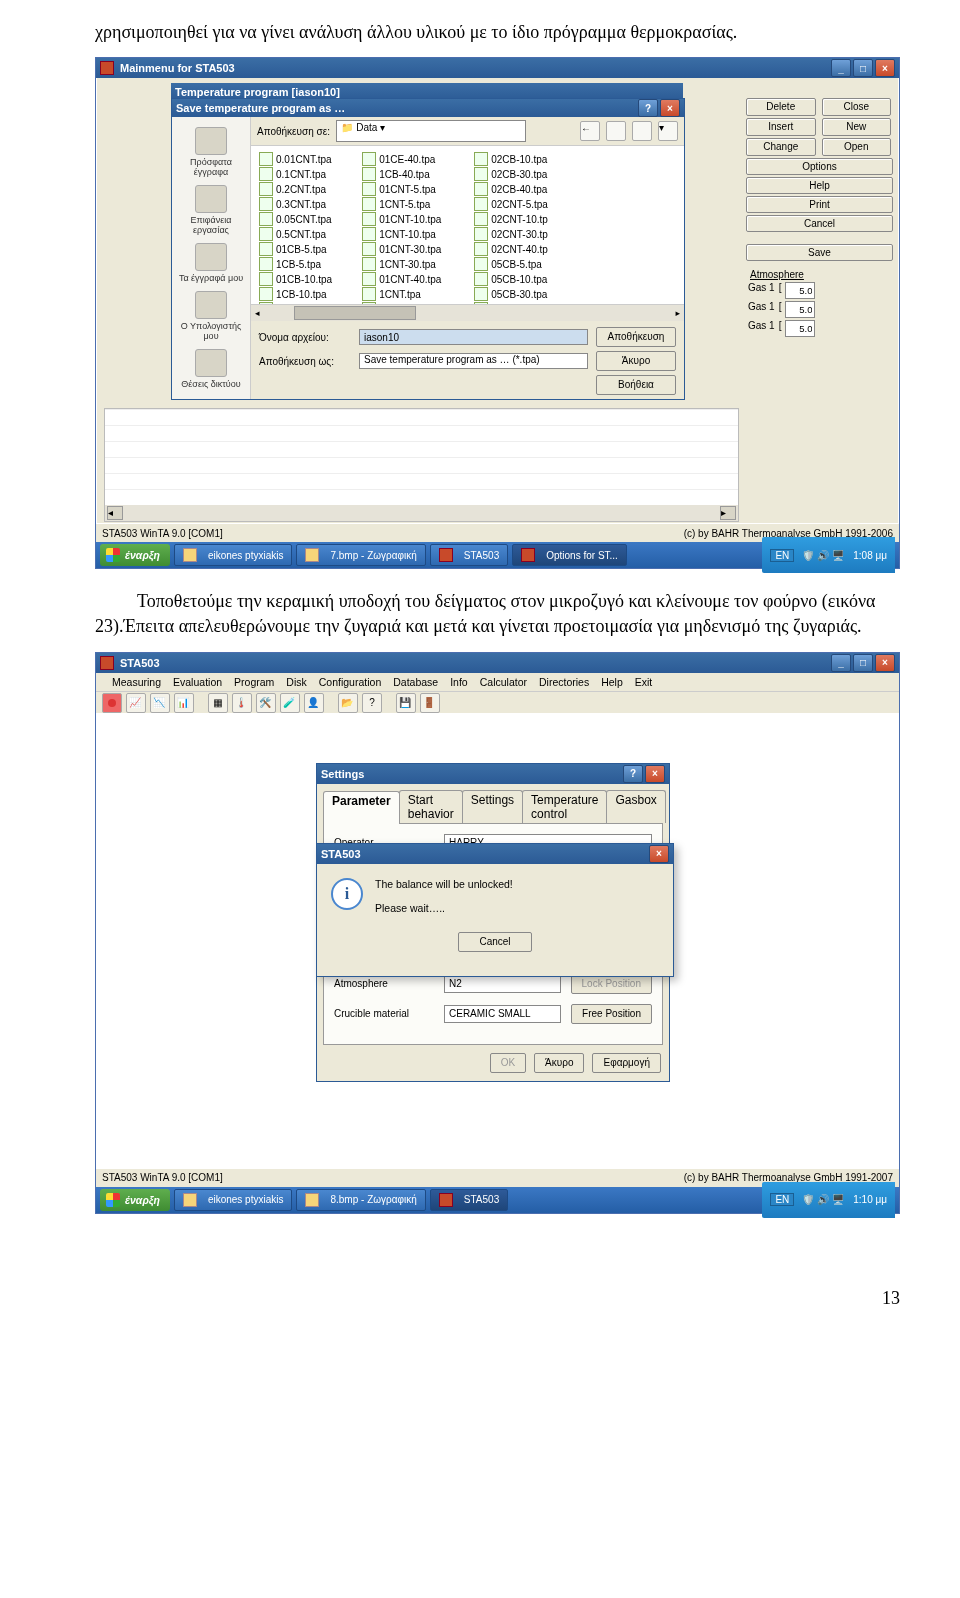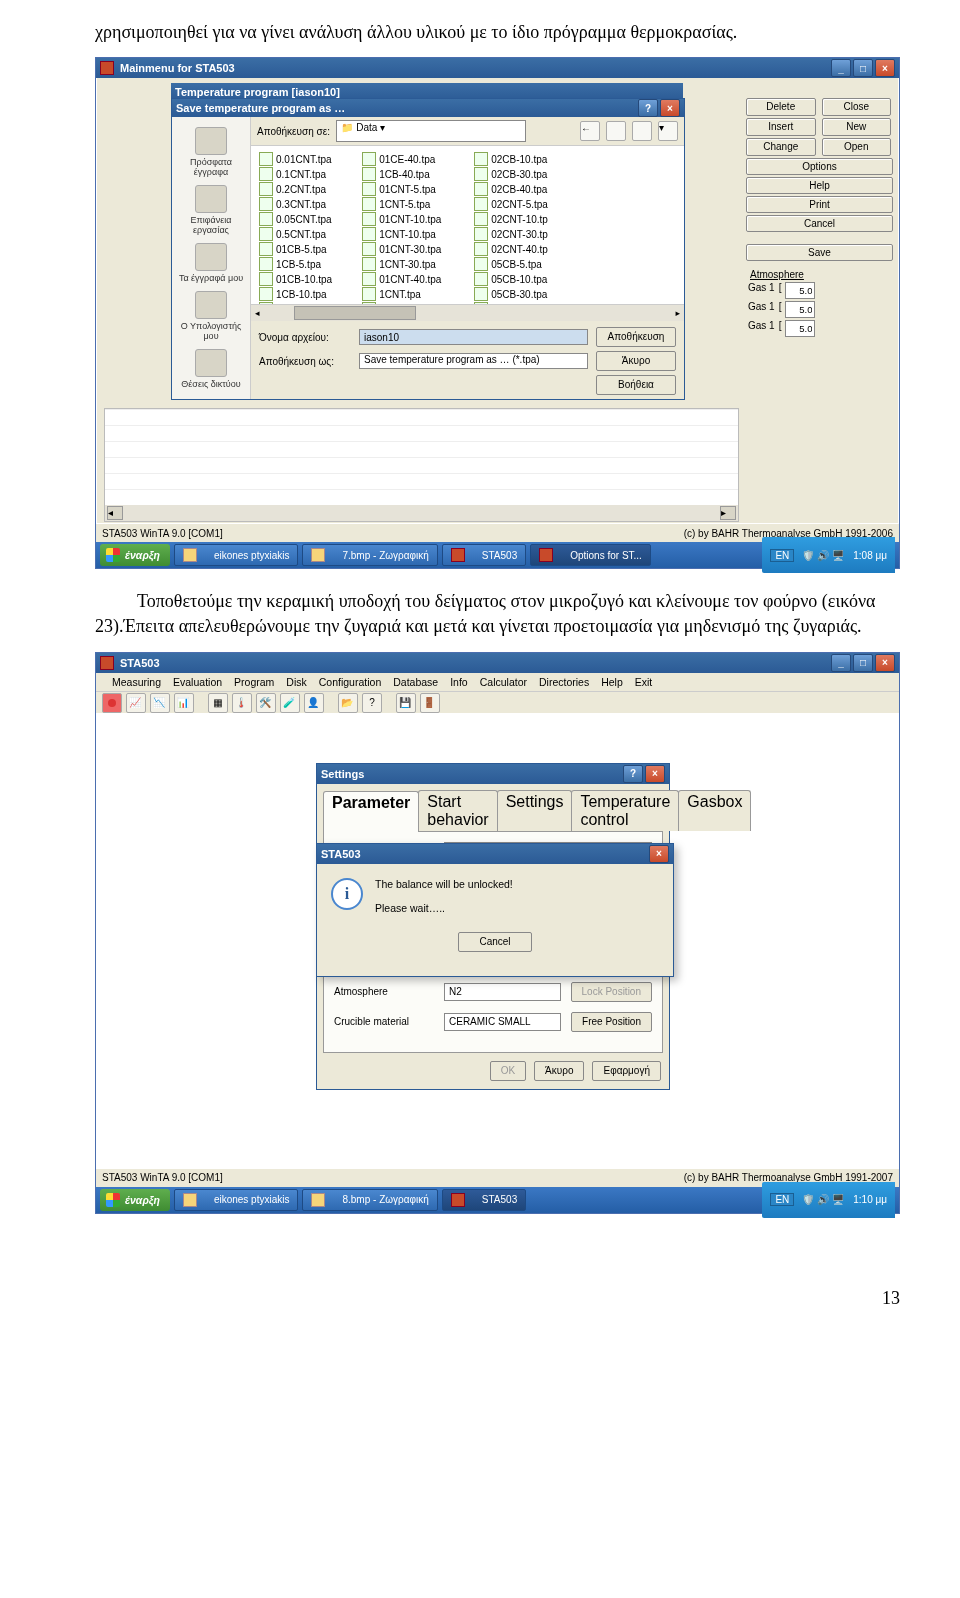--- a/index.html
+++ b/index.html
@@ -133,21 +133,21 @@
   .startbtn {
     background: linear-gradient(#5fae4e,#3f8c32); height:22px;
     border-radius:3px; padding:0 10px 0 6px; display:flex; align-items:center; gap:5px;
     font-weight:bold; font-style:italic;
   }
   .startbtn .logo { width:14px;height:14px;background:#fff;border-radius:2px;
     background:conic-gradient(#e33 0 25%, #3a3 0 50%, #39f 0 75%, #fd3 0);}
   .taskitem {
     background: linear-gradient(#4a87cf,#2e69b1); height:20px;
     border:1px solid #1d4a84; border-radius:2px; padding:0 8px;
-    display:flex; align-items:center; gap:17px; font-size:10px;
+    display:flex; align-items:center; gap:11px; font-size:10px;
   }
   .taskitem.active { background: linear-gradient(#2e5a98,#1e467a); }
   .taskitem .ti-icon { width:12px;height:12px;background:#f6d57a;border:1px solid #a88;}
   .tray {
     margin-left:auto; background: linear-gradient(#2f9de0,#1d7bc0);
     height:36px; border-radius:2px 0 0 2px; display:flex; align-items:center; gap:8px;
     padding:0 8px; font-size:10px;
   }
   .tray .lang { background:#2a86c7; border:1px solid #1a5e92; padding:0 4px;}
 
@@ -190,21 +190,21 @@
 
   .workspace2 {
     position:absolute; top:60px; bottom:44px; left:0; right:0; background:#fff;
   }
 
   .settings-dlg {
     position:absolute; left:220px; top:50px; width:352px;
     border:1px solid #2b5a95; background:#ece9d8;
   }
   .tabs {
-    display:flex; padding:6px 6px 0 6px; gap:0; font-size:16px;
+    display:flex; padding:6px 6px 0 6px; gap:0; font-size:12px;
   }
   .tab {
     border:1px solid #999; border-bottom:none; background:#ece9d8;
     padding:2px 8px; margin-right:-1px; border-top-left-radius:3px; border-top-right-radius:3px;
   }
   .tab.active { background:#fcfcf8; font-weight:bold; position:relative; top:1px;}
   .tabpanel {
     margin:0 6px 8px 6px; border:1px solid #999; background:#fcfcf8;
     padding:10px; font-size:10px;
   }

